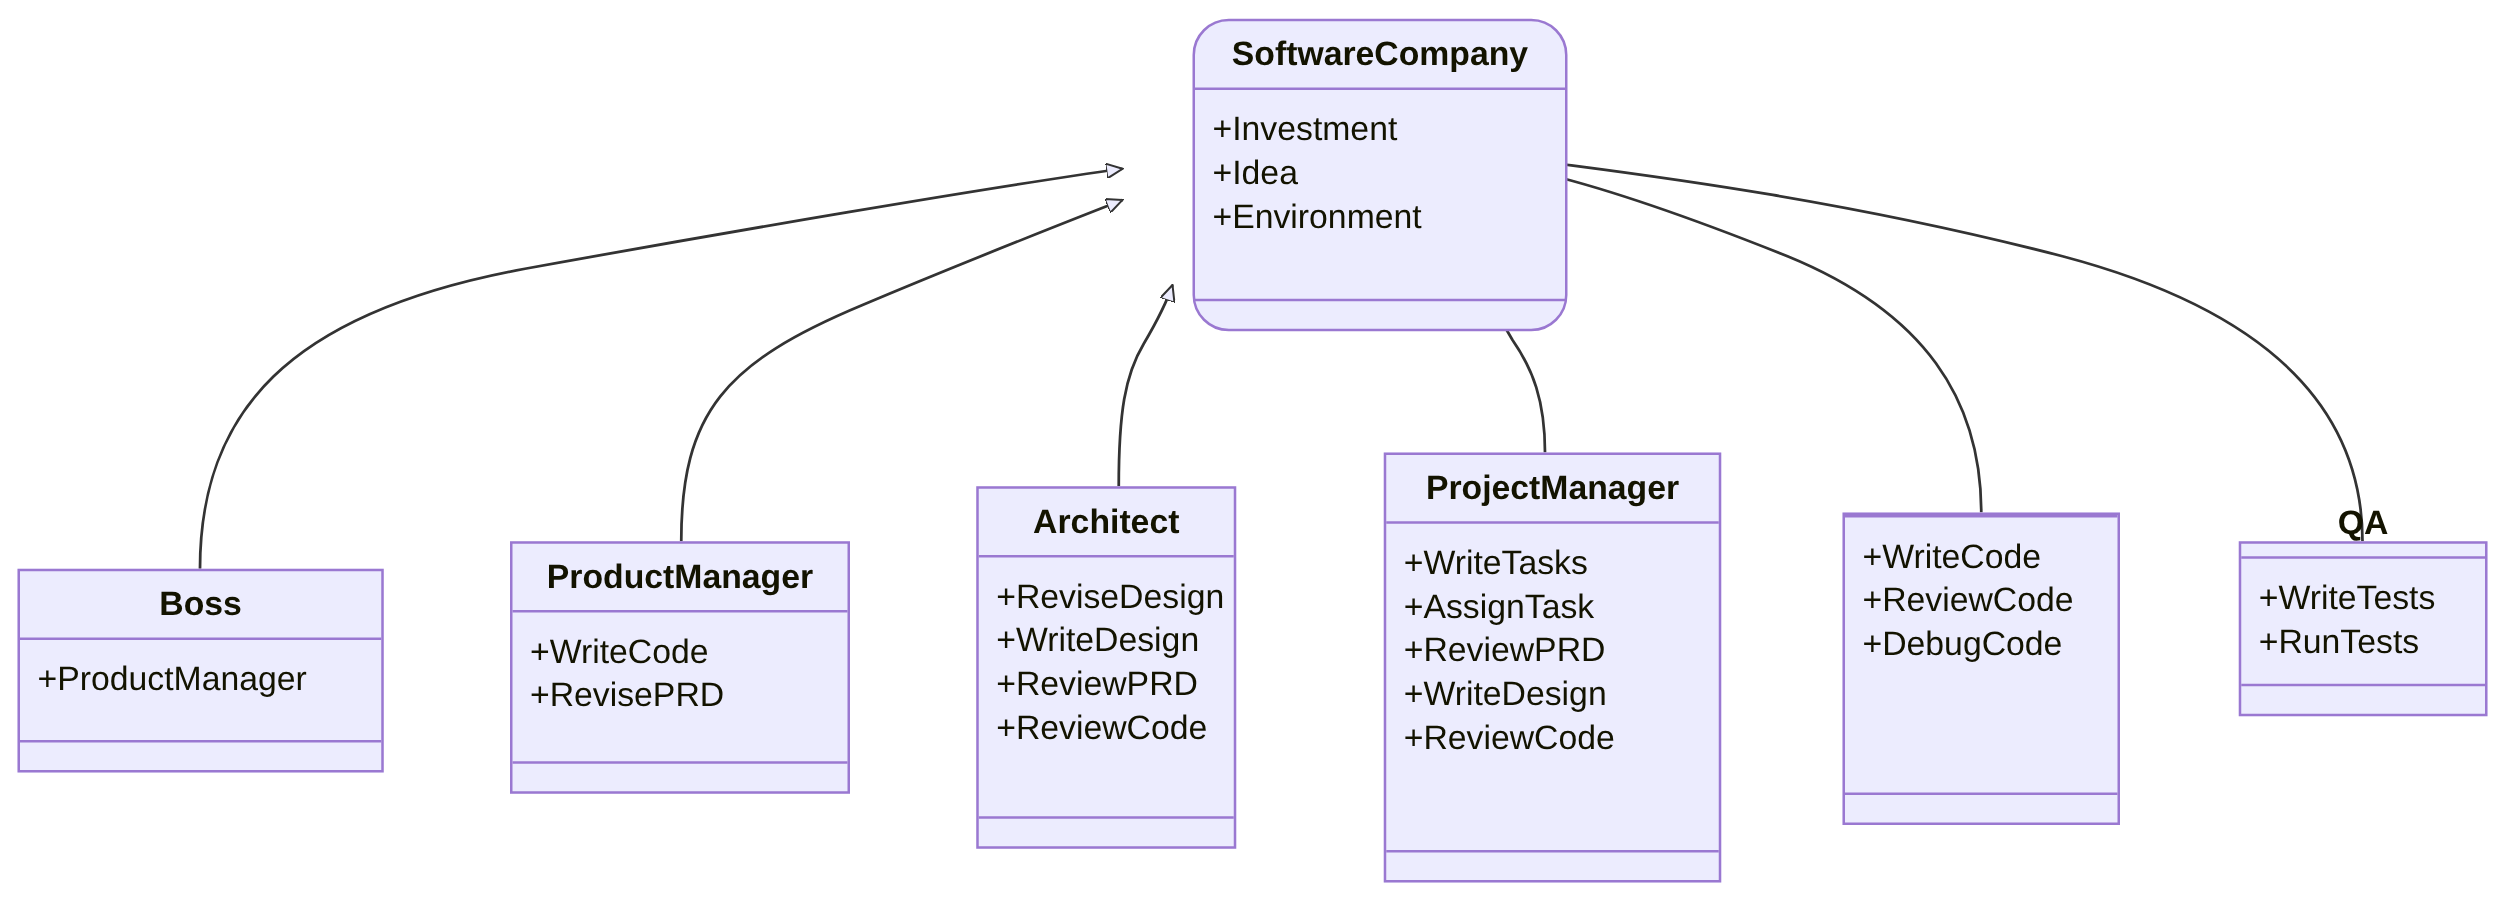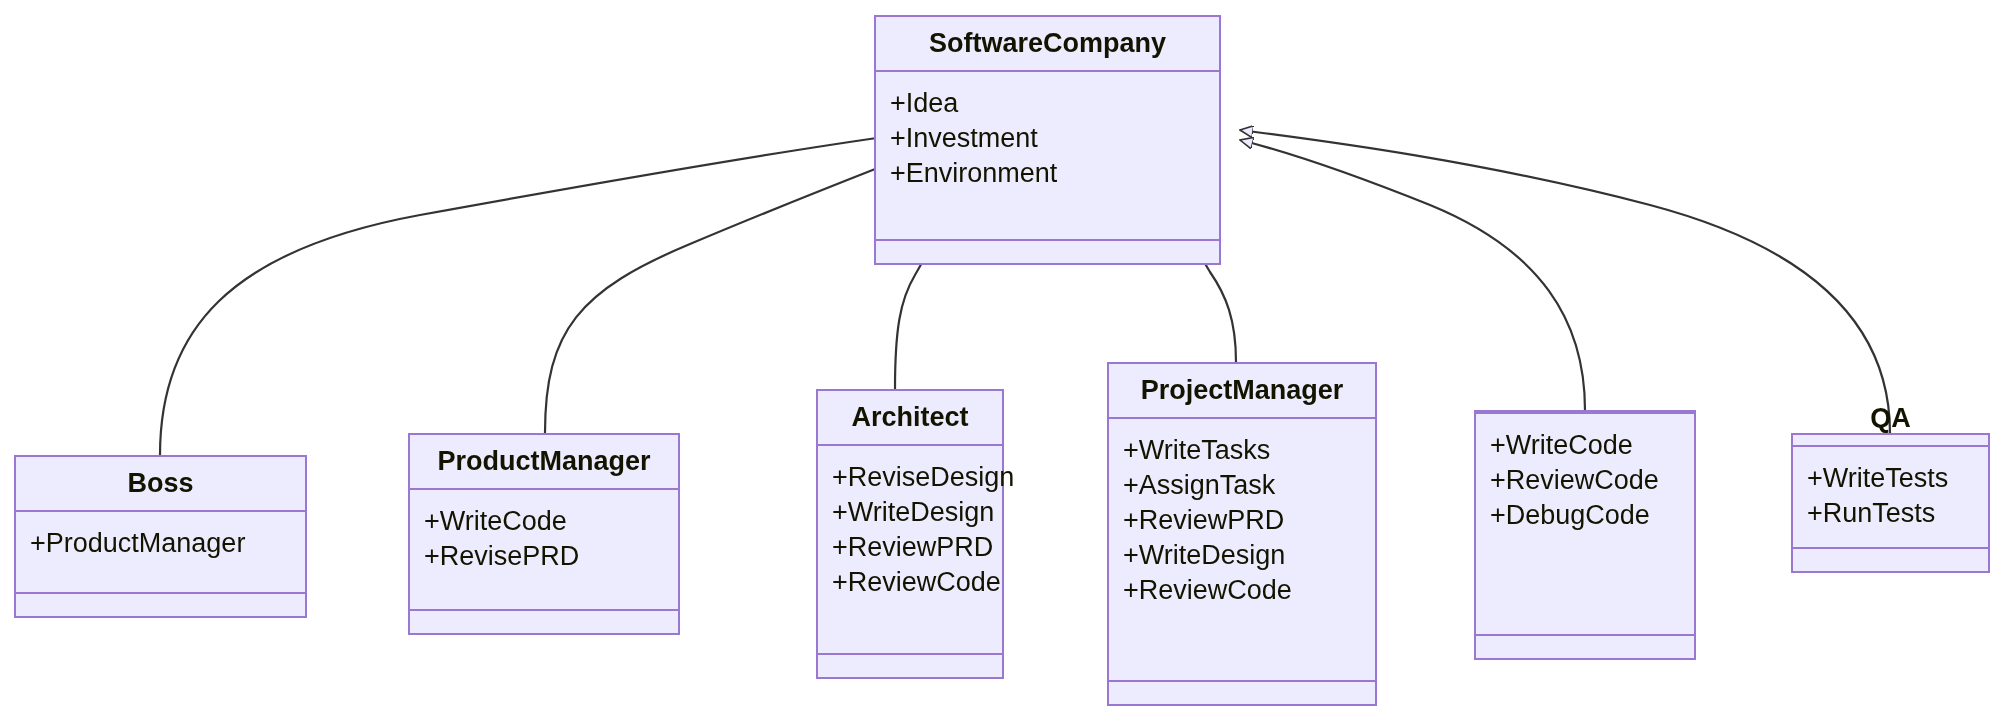--- a/index.html
+++ b/index.html
@@ -84,26 +84,26 @@
 
     <path d="M 895 389 C 895 330 900 300 915 275 C 925 258 933 243 938 228" fill="none" stroke="#333333" stroke-width="2.2" marker-end="url(#uml-inherit)"></path>
 
     <path d="M 1236 362 C 1236 320 1226 295 1210 272 C 1200 256 1194 242 1190 228" fill="none" stroke="#333333" stroke-width="2.2" marker-end="url(#uml-inherit)"></path>
 
     <path d="M 1585 410 C 1585 320 1540 250 1430 205 C 1340 169 1280 150 1240 140" fill="none" stroke="#333333" stroke-width="2.2" marker-end="url(#uml-inherit)"></path>
 
     <path d="M 1890 433 C 1890 330 1820 250 1650 205 C 1470 158 1300 138 1240 130" fill="none" stroke="#333333" stroke-width="2.2" marker-end="url(#uml-inherit)"></path>
   </svg>
 
-  <div class="uml-class" style="left:874px; top:15px; width:347px; height:250px;">
+  <div class="uml-class" style="left:954px; top:15px; width:300px; height:250px;border-radius:29px;">
     <div class="uml-title">SoftwareCompany</div>
     <div class="uml-divider"></div>
     <div class="uml-attrs">
+      <div class="uml-attr">+Investment</div>
       <div class="uml-attr">+Idea</div>
-      <div class="uml-attr">+Investment</div>
       <div class="uml-attr">+Environment</div>
     </div>
     <div class="uml-divider" style="margin-top:auto;"></div>
     <div class="uml-methods"></div>
   </div>
 
   <div class="uml-class" style="left:14px; top:455px; width:293px; height:163px;">
     <div class="uml-title">Boss</div>
     <div class="uml-divider"></div>
     <div class="uml-attrs">
@@ -117,21 +117,21 @@
     <div class="uml-title">ProductManager</div>
     <div class="uml-divider"></div>
     <div class="uml-attrs">
       <div class="uml-attr">+WriteCode</div>
       <div class="uml-attr">+RevisePRD</div>
     </div>
     <div class="uml-divider" style="margin-top:auto;"></div>
     <div class="uml-methods"></div>
   </div>
 
-  <div class="uml-class" style="left:816px; top:389px; width:188px; height:290px;">
+  <div class="uml-class" style="left:781px; top:389px; width:208px; height:290px;">
     <div class="uml-title">Architect</div>
     <div class="uml-divider"></div>
     <div class="uml-attrs">
       <div class="uml-attr">+ReviseDesign</div>
       <div class="uml-attr">+WriteDesign</div>
       <div class="uml-attr">+ReviewPRD</div>
       <div class="uml-attr">+ReviewCode</div>
     </div>
     <div class="uml-divider" style="margin-top:auto;"></div>
     <div class="uml-methods"></div>

